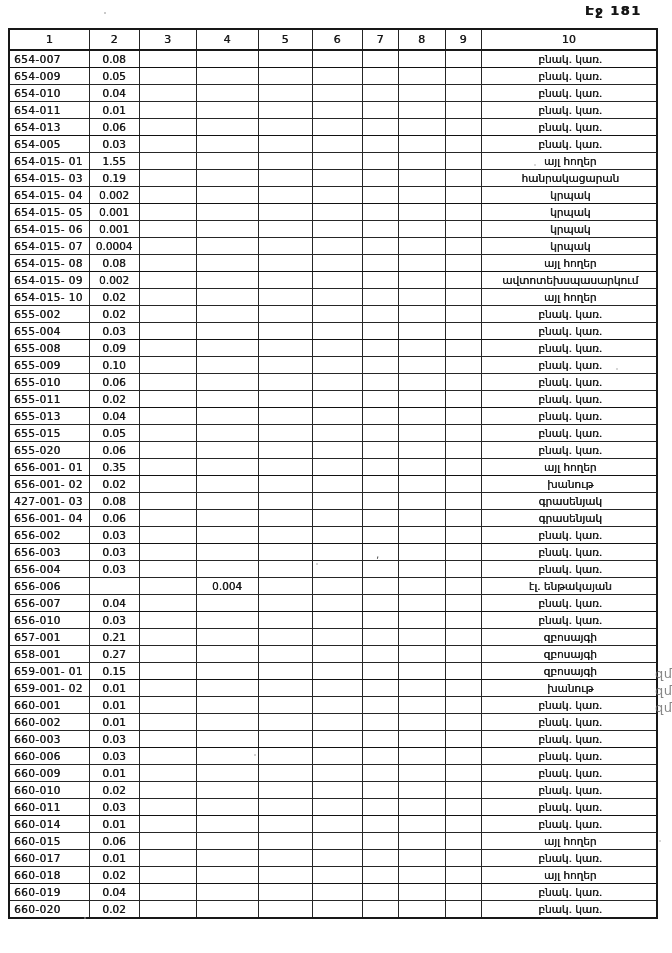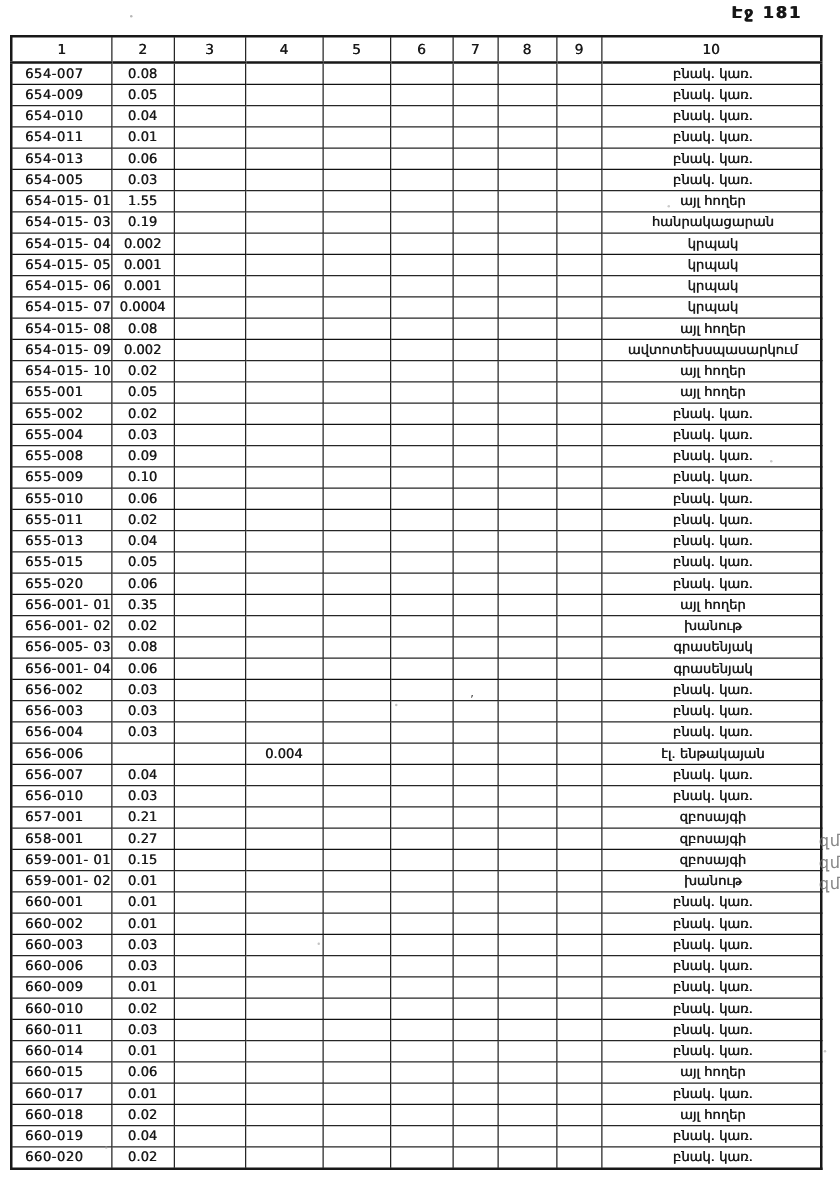--- a/index.html
+++ b/index.html
@@ -28,21 +28,21 @@
     white-space:nowrap; overflow:hidden;
     font-weight:normal;
     text-shadow:0.4px 0 0 #3a3a3a;
   }
   thead th {
     height:19px; text-align:center; font-size:11px;
     border-bottom:2px solid #181818;
   }
   tbody tr:nth-child(4n+1) td { border-bottom-color:#111; }
   tbody tr:nth-child(5n+2) td { border-top-color:#3d3d3d; }
-  td.c-code { text-align:left; padding-left:10px; letter-spacing:0.4px; }
+  td.c-code { text-align:left; padding-left:4px; letter-spacing:0.4px; }
   td.c-num  { text-align:center; }
   td.c-use  { text-align:center; padding-left:5px; }
   .margin-note {
     position:absolute; left:655px;
     font-size:13px; color:#6a6a6a; opacity:0.8; letter-spacing:0.5px;
   }
   .artifact-mark {
     position:absolute; left:376px; top:555px;
     font-size:10px; color:#444;
   }
@@ -262,32 +262,20 @@
           <td></td>
           <td></td>
           <td></td>
           <td></td>
           <td></td>
           <td></td>
           <td></td>
           <td class="c-use">այլ հողեր</td>
         </tr>
         <tr>
-          <td class="c-code">655-001</td>
-          <td class="c-num">0.05</td>
-          <td></td>
-          <td></td>
-          <td></td>
-          <td></td>
-          <td></td>
-          <td></td>
-          <td></td>
-          <td class="c-use">այլ հողեր</td>
-        </tr>
-        <tr>
           <td class="c-code">655-002</td>
           <td class="c-num">0.02</td>
           <td></td>
           <td></td>
           <td></td>
           <td></td>
           <td></td>
           <td></td>
           <td></td>
           <td class="c-use">բնակ. կառ.</td>
@@ -406,21 +394,21 @@
           <td></td>
           <td></td>
           <td></td>
           <td></td>
           <td></td>
           <td></td>
           <td></td>
           <td class="c-use">խանութ</td>
         </tr>
         <tr>
-          <td class="c-code">656-005- 03</td>
+          <td class="c-code">427-001- 03</td>
           <td class="c-num">0.08</td>
           <td></td>
           <td></td>
           <td></td>
           <td></td>
           <td></td>
           <td></td>
           <td></td>
           <td class="c-use">գրասենյակ</td>
         </tr>

